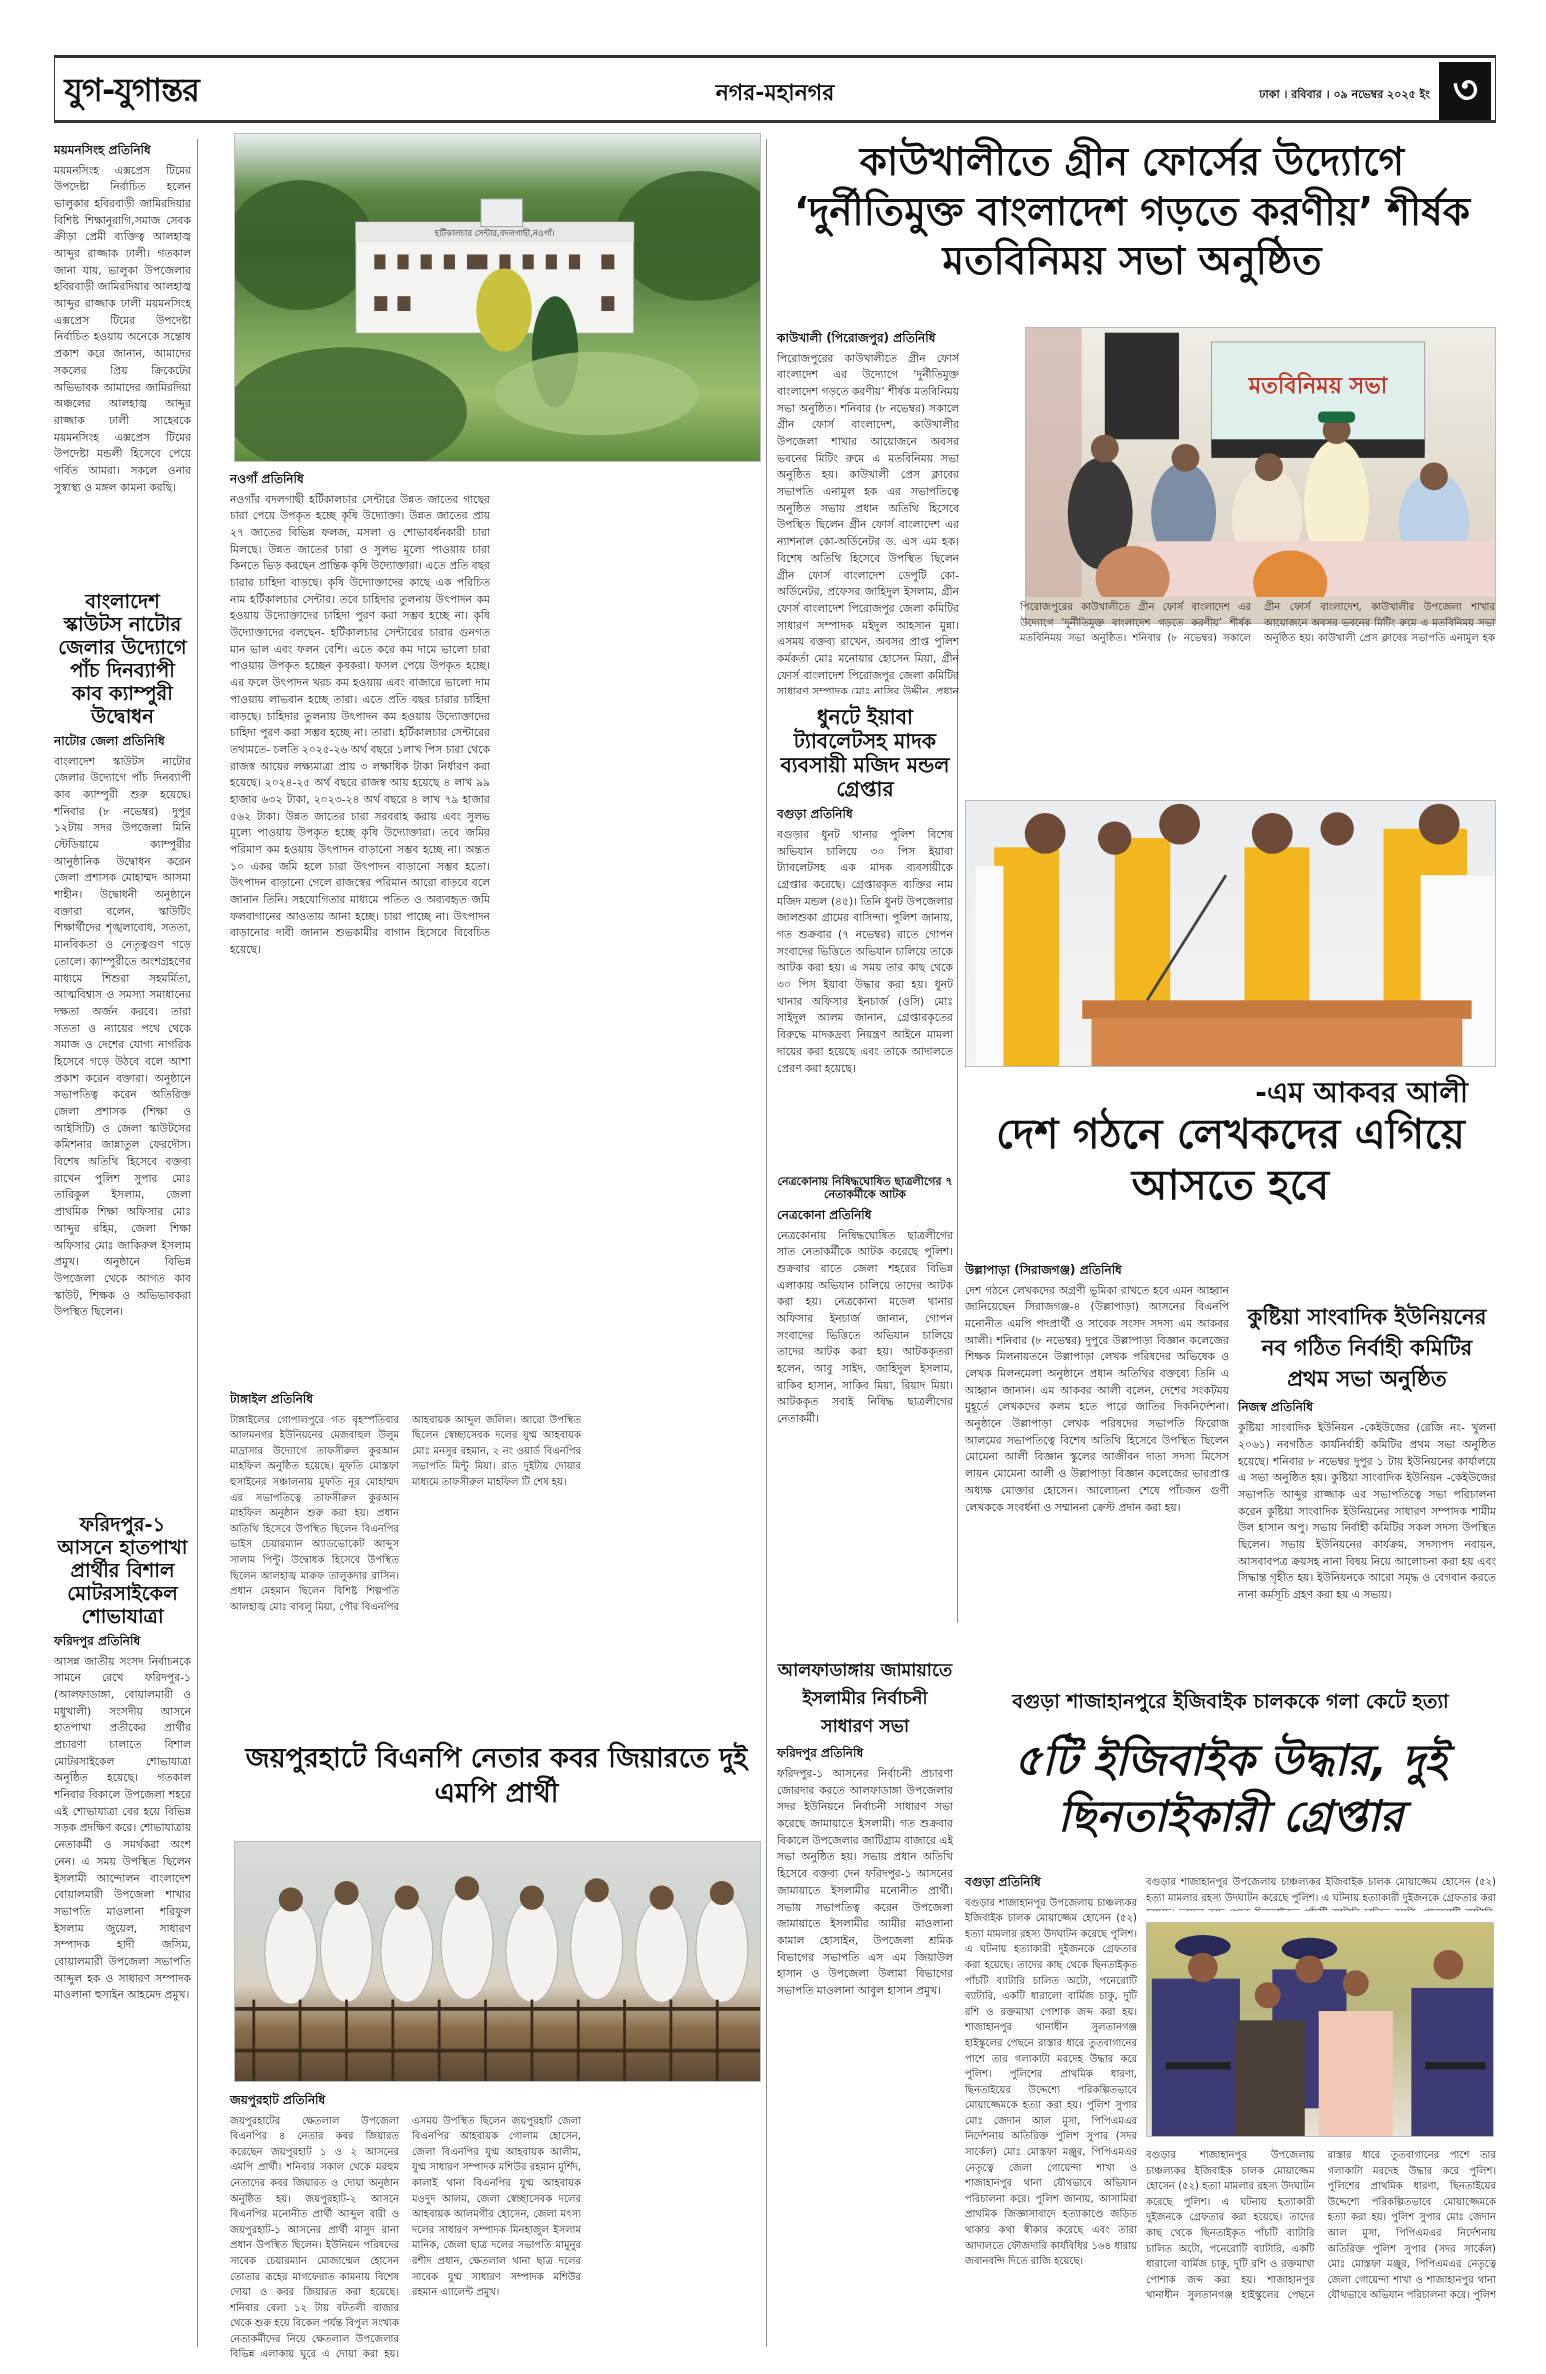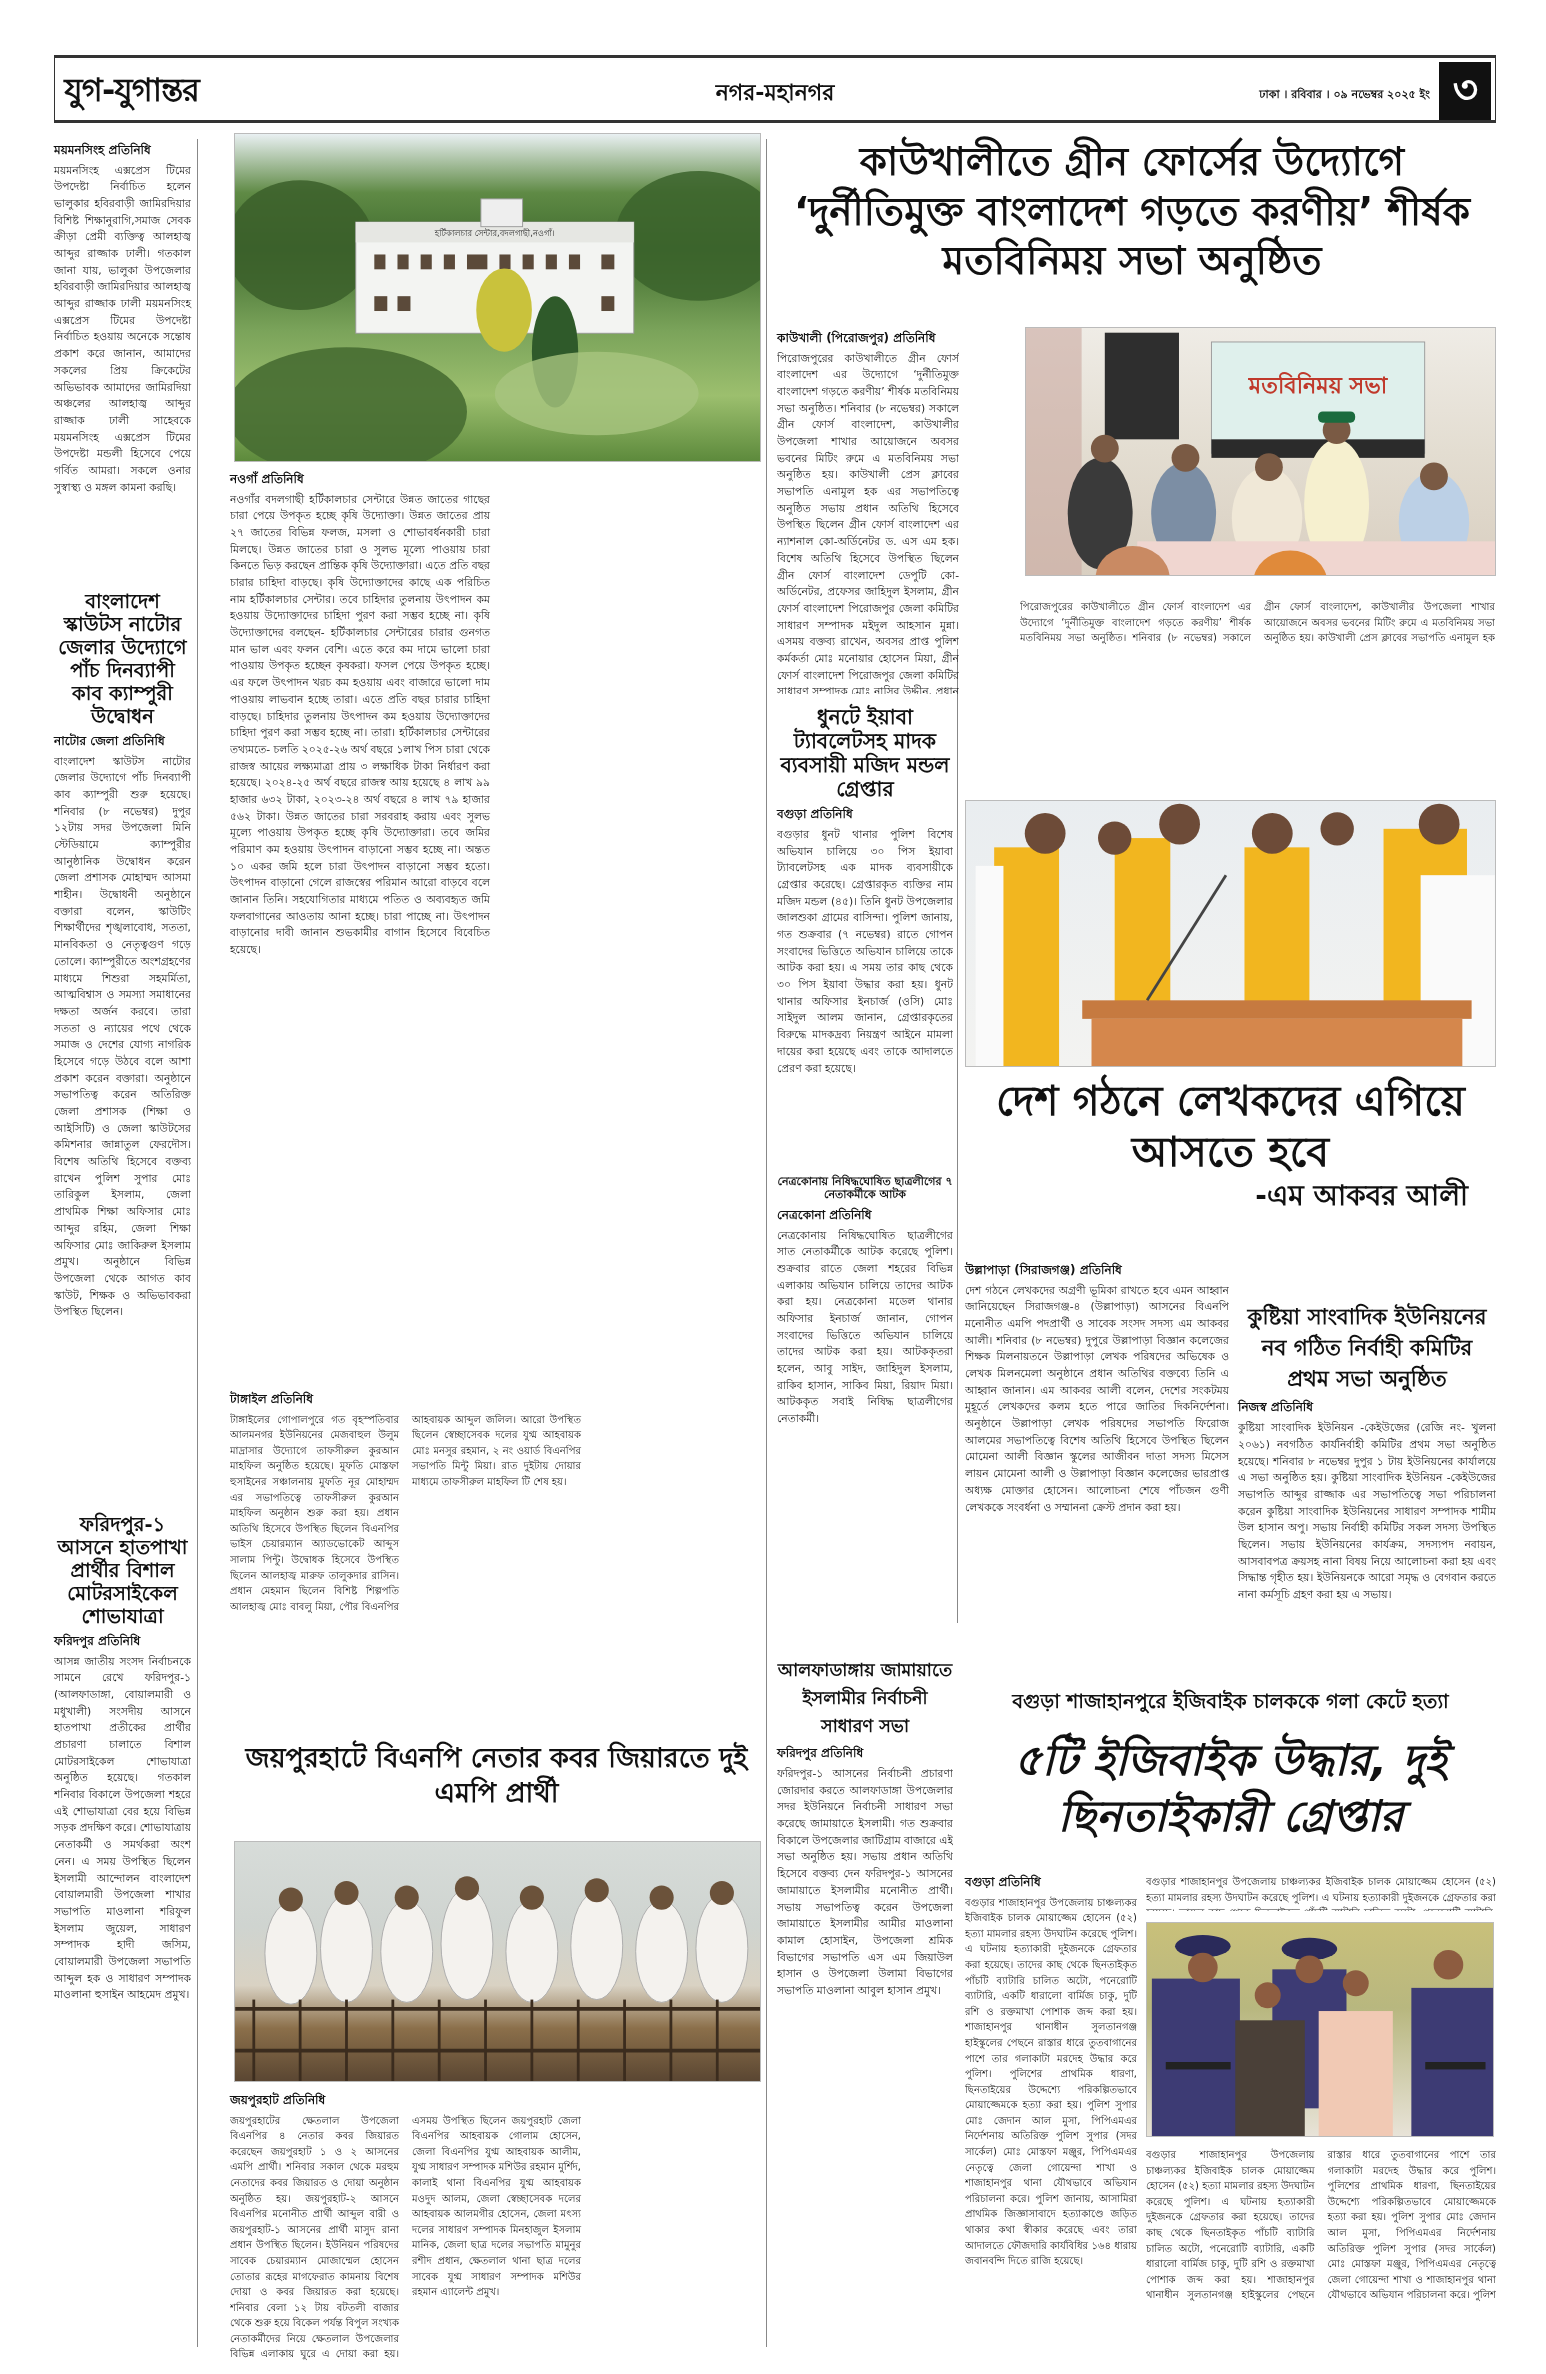--- a/index.html
+++ b/index.html
@@ -148,21 +148,21 @@
   <div class="body cols3" style="height:250px; column-fill:auto; overflow:hidden; font-size:10px;">জয়পুরহাটের ক্ষেতলাল উপজেলা বিএনপির ৪ নেতার কবর জিয়ারত করেছেন জয়পুরহাট ১ ও ২ আসনের এমপি প্রার্থী। শনিবার সকাল থেকে মরহুম নেতাদের কবর জিয়ারত ও দোয়া অনুষ্ঠান অনুষ্ঠিত হয়। জয়পুরহাট-২ আসনে বিএনপির মনোনীত প্রার্থী আব্দুল বারী ও জয়পুরহাট-১ আসনের প্রার্থী মাসুদ রানা প্রধান উপস্থিত ছিলেন। ইউনিয়ন পরিষদের সাবেক চেয়ারম্যান মোজাম্মেল হোসেন তোতার রূহের মাগফেরাত কামনায় বিশেষ দোয়া ও কবর জিয়ারত করা হয়েছে। শনিবার বেলা ১২ টায় বটতলী বাজার থেকে শুরু হয়ে বিকেল পর্যন্ত বিপুল সংখ্যক নেতাকর্মীদের নিয়ে ক্ষেতলাল উপজেলার বিভিন্ন এলাকায় ঘুরে এ দোয়া করা হয়। এসময় উপস্থিত ছিলেন জয়পুরহাট জেলা বিএনপির আহবায়ক গোলাম হোসেন, জেলা বিএনপির যুগ্ম আহবায়ক আলীম, যুগ্ম সাধারণ সম্পাদক মশিউর রহমান মুর্শিদ, কালাই থানা বিএনপির যুগ্ম আহবায়ক মওদুদ আলম, জেলা স্বেচ্ছাসেবক দলের আহবায়ক আলমগীর হোসেন, জেলা মৎস্য দলের সাধারণ সম্পাদক মিনহাজুল ইসলাম মানিক, জেলা ছাত্র দলের সভাপতি মামুনুর রশীদ প্রধান, ক্ষেতলাল থানা ছাত্র দলের সাবেক যুগ্ম সাধারণ সম্পাদক মশিউর রহমান এ্যালেন্ট প্রমুখ।</div>
 </div>
 
 <div class="block" style="left:770px; top:137px; width:724px;">
   <div class="head" style="font-size:39px; line-height:1.27;">কাউখালীতে গ্রীন ফোর্সের উদ্যোগে ‘দুর্নীতিমুক্ত বাংলাদেশ গড়তে করণীয়’ শীর্ষক মতবিনিময় সভা অনুষ্ঠিত</div>
 </div>
 <div class="block" style="left:777px; top:325px; width:182px;">
   <div class="byline">কাউখালী (পিরোজপুর) প্রতিনিধি</div>
   <div class="body" style="height:343px; overflow:hidden;">পিরোজপুরের কাউখালীতে গ্রীন ফোর্স বাংলাদেশ এর উদ্যোগে ‘দুর্নীতিমুক্ত বাংলাদেশ গড়তে করণীয়’ শীর্ষক মতবিনিময় সভা অনুষ্ঠিত। শনিবার (৮ নভেম্বর) সকালে গ্রীন ফোর্স বাংলাদেশ, কাউখালীর উপজেলা শাখার আয়োজনে অবসর ভবনের মিটিং রুমে এ মতবিনিময় সভা অনুষ্ঠিত হয়। কাউখালী প্রেস ক্লাবের সভাপতি এনামুল হক এর সভাপতিত্বে অনুষ্ঠিত সভায় প্রধান অতিথি হিসেবে উপস্থিত ছিলেন গ্রীন ফোর্স বাংলাদেশ এর ন্যাশনাল কো-অর্ডিনেটর ড. এস এম হক। বিশেষ অতিথি হিসেবে উপস্থিত ছিলেন গ্রীন ফোর্স বাংলাদেশ ডেপুটি কো-অর্ডিনেটর, প্রফেসর জাহিদুল ইসলাম, গ্রীন ফোর্স বাংলাদেশ পিরোজপুর জেলা কমিটির সাধারণ সম্পাদক মইদুল আহসান মুন্না। এসময় বক্তব্য রাখেন, অবসর প্রাপ্ত পুলিশ কর্মকর্তা মোঃ মনোয়ার হোসেন মিয়া, গ্রীন ফোর্স বাংলাদেশ পিরোজপুর জেলা কমিটির সাধারণ সম্পাদক মোঃ নাসির উদ্দীন, প্রধান শিক্ষক তরুন কুমার দাস, সাংবাদিক রিয়াজ মাহমুদ, প্রধান শিক্ষক কিরন চন্দ্র, ইউপি সদস্য মোঃ রুবেল হোসেন, নারীনেত্রী জাহানুর বেগম, শামীমা আক্তার, রেশমা আক্তার প্রমুখ। প্রধান অতিথি ড. এস এম হক বলেন, ‘গ্রীন ফোর্স বাংলাদেশ কোনো রাজনৈতিক সংগঠন নয়, এটি একটি সম্পূর্ণ অরাজনৈতিক দুর্নীতি বিরোধী সামাজিক আন্দোলন। আমাদের ‘দুর্নীতির বিরুদ্ধে যুদ্ধ’ প্রশাসনের নয়, এটি সামাজিক ও নৈতিক আন্দোলন। আমরা চাই প্রত্যেক নাগরিক তার অবস্থান থেকে সৎ থাকুক, কারণ ব্যক্তি পর্যায়ে সৎ থাকাটা দুর্নীতি প্রতিরোধের প্রথম পদক্ষেপ। তিনি আরো বলেন, সভায় বক্তারা বলেন, দুর্নীতি আজ দেশের উন্নয়ন ও ন্যায়বিচারের প্রধান অন্তরায়। তিনি বলেন তরুণ সমাজকে এই আন্দোলনের সাথে যুক্ত করতে হবে।</div>
 </div>
-<div class="photo" style="left:1025px; top:327px; width:471px; height:249px; background: linear-gradient(180deg,#efece6 0%,#e3ddd1 50%,#d9cfc1 100%);">
+<div class="photo" style="left:1025px; top:327px; width:471px; height:297px; background: linear-gradient(180deg,#efece6 0%,#e3ddd1 50%,#d9cfc1 100%);">
   <svg width="471" height="269" viewBox="0 0 508 290">
     <rect x="0" y="0" width="60" height="290" fill="#c9a8a0" opacity="0.6"></rect>
     <rect x="85" y="5" width="80" height="115" fill="#2e2e2e"></rect>
     <rect x="200" y="15" width="230" height="120" fill="#dff0ec" stroke="#999"></rect>
     <text x="315" y="70" font-size="24" text-anchor="middle" fill="#c0392b" font-weight="bold" font-family="DejaVu Sans, sans-serif">মতবিনিময় সভা</text>
     <rect x="200" y="120" width="230" height="20" fill="#2b2b2b"></rect>
     <ellipse cx="80" cy="200" rx="35" ry="60" fill="#3a3a3a"></ellipse>
     <ellipse cx="170" cy="200" rx="35" ry="55" fill="#7c8ea4"></ellipse>
     <ellipse cx="260" cy="205" rx="38" ry="55" fill="#f0e8d7"></ellipse>
     <ellipse cx="335" cy="190" rx="35" ry="70" fill="#f6f0cf"></ellipse>
@@ -222,22 +222,22 @@
         <circle cx="400" cy="30" r="18"></circle>
         <circle cx="510" cy="25" r="22"></circle>
       </g>
     <rect x="125" y="215" width="420" height="20" fill="#c67a40"></rect>
     <rect x="135" y="235" width="400" height="53" fill="#d5874c"></rect>
     <line x1="195" y1="215" x2="280" y2="80" stroke="#444" stroke-width="3"></line>
   </svg>
 </div>
 
 <div class="block" style="left:965px; top:1076px; width:531px;">
+  <div class="head" style="font-size:28px; text-align:right; padding-right:28px;">-এম আকবর আলী</div>
   <div class="head" style="font-size:41px; line-height:1.25;">দেশ গঠনে লেখকদের এগিয়ে আসতে হবে</div>
-  <div class="head" style="font-size:28px; text-align:right; padding-right:28px;">-এম আকবর আলী</div>
 </div>
 <div class="block" style="left:965px; top:1257px; width:264px;">
   <div class="byline">উল্লাপাড়া (সিরাজগঞ্জ) প্রতিনিধি</div>
   <div class="body" style="height:371px; overflow:hidden;">দেশ গঠনে লেখকদের অগ্রণী ভূমিকা রাখতে হবে এমন আহ্বান জানিয়েছেন সিরাজগঞ্জ-৪ (উল্লাপাড়া) আসনের বিএনপি মনোনীত এমপি পদপ্রার্থী ও সাবেক সংসদ সদস্য এম আকবর আলী। শনিবার (৮ নভেম্বর) দুপুরে উল্লাপাড়া বিজ্ঞান কলেজের শিক্ষক মিলনায়তনে উল্লাপাড়া লেখক পরিষদের অভিষেক ও লেখক মিলনমেলা অনুষ্ঠানে প্রধান অতিথির বক্তব্যে তিনি এ আহ্বান জানান। এম আকবর আলী বলেন, দেশের সংকটময় মুহূর্তে লেখকদের কলম হতে পারে জাতির দিকনির্দেশনা। অনুষ্ঠানে উল্লাপাড়া লেখক পরিষদের সভাপতি ফিরোজ আলমের সভাপতিত্বে বিশেষ অতিথি হিসেবে উপস্থিত ছিলেন মোমেনা আলী বিজ্ঞান স্কুলের আজীবন দাতা সদস্য মিসেস লায়ন মোমেনা আলী ও উল্লাপাড়া বিজ্ঞান কলেজের ভারপ্রাপ্ত অধ্যক্ষ মোক্তার হোসেন। আলোচনা শেষে পাঁচজন গুণী লেখককে সংবর্ধনা ও সম্মাননা ক্রেস্ট প্রদান করা হয়।</div>
 </div>
 
 <div class="block" style="left:1238px; top:1302px; width:258px;">
   <div class="head" style="font-size:21.3px; line-height:1.45;">কুষ্টিয়া সাংবাদিক ইউনিয়নের নব গঠিত নির্বাহী কমিটির প্রথম সভা অনুষ্ঠিত</div>
   <div class="byline">নিজস্ব প্রতিনিধি</div>
   <div class="body" style="height:213px; overflow:hidden;">কুষ্টিয়া সাংবাদিক ইউনিয়ন -কেইউজের (রেজি নং- খুলনা ২০৬১) নবগঠিত কার্যনির্বাহী কমিটির প্রথম সভা অনুষ্ঠিত হয়েছে। শনিবার ৮ নভেম্বর দুপুর ১ টায় ইউনিয়নের কার্যালয়ে এ সভা অনুষ্ঠিত হয়। কুষ্টিয়া সাংবাদিক ইউনিয়ন -কেইউজের সভাপতি আব্দুর রাজ্জাক এর সভাপতিত্বে সভা পরিচালনা করেন কুষ্টিয়া সাংবাদিক ইউনিয়নের সাধারণ সম্পাদক শামীম উল হাসান অপু। সভায় নির্বাহী কমিটির সকল সদস্য উপস্থিত ছিলেন। সভায় ইউনিয়নের কার্যক্রম, সদস্যপদ নবায়ন, আসবাবপত্র ক্রয়সহ নানা বিষয় নিয়ে আলোচনা করা হয় এবং সিদ্ধান্ত গৃহীত হয়। ইউনিয়নকে আরো সমৃদ্ধ ও বেগবান করতে নানা কর্মসূচি গ্রহণ করা হয় এ সভায়।</div>

